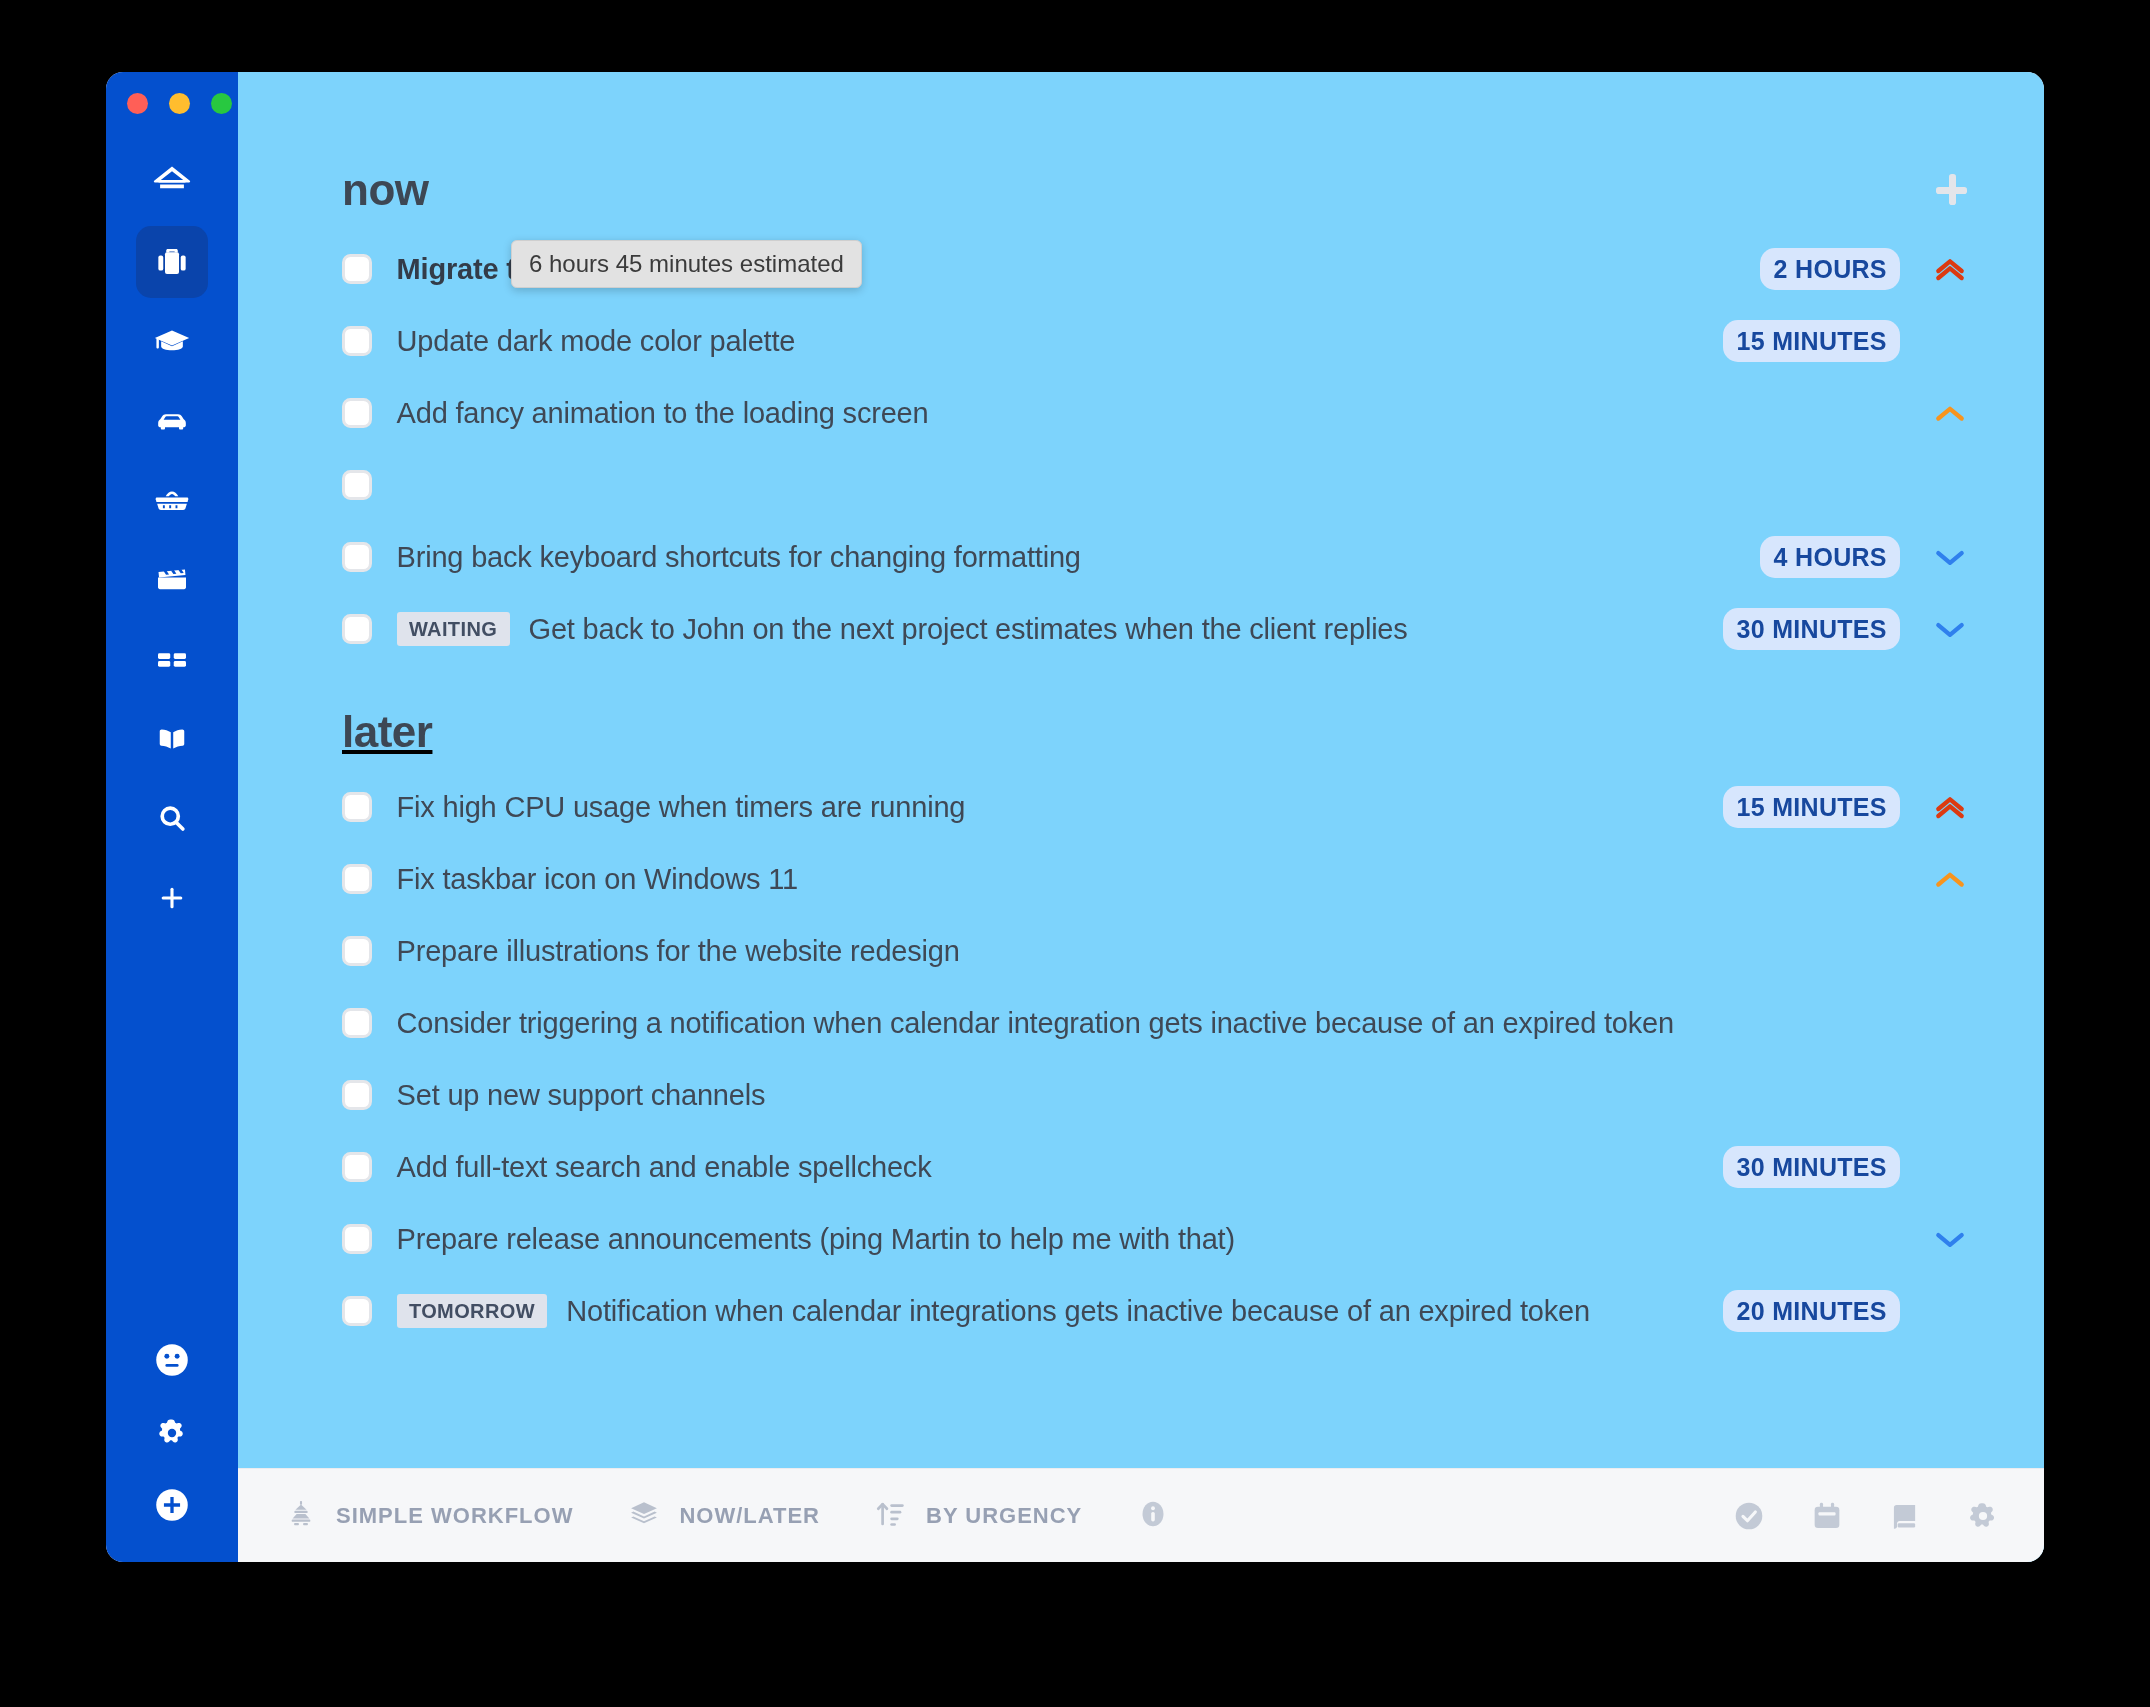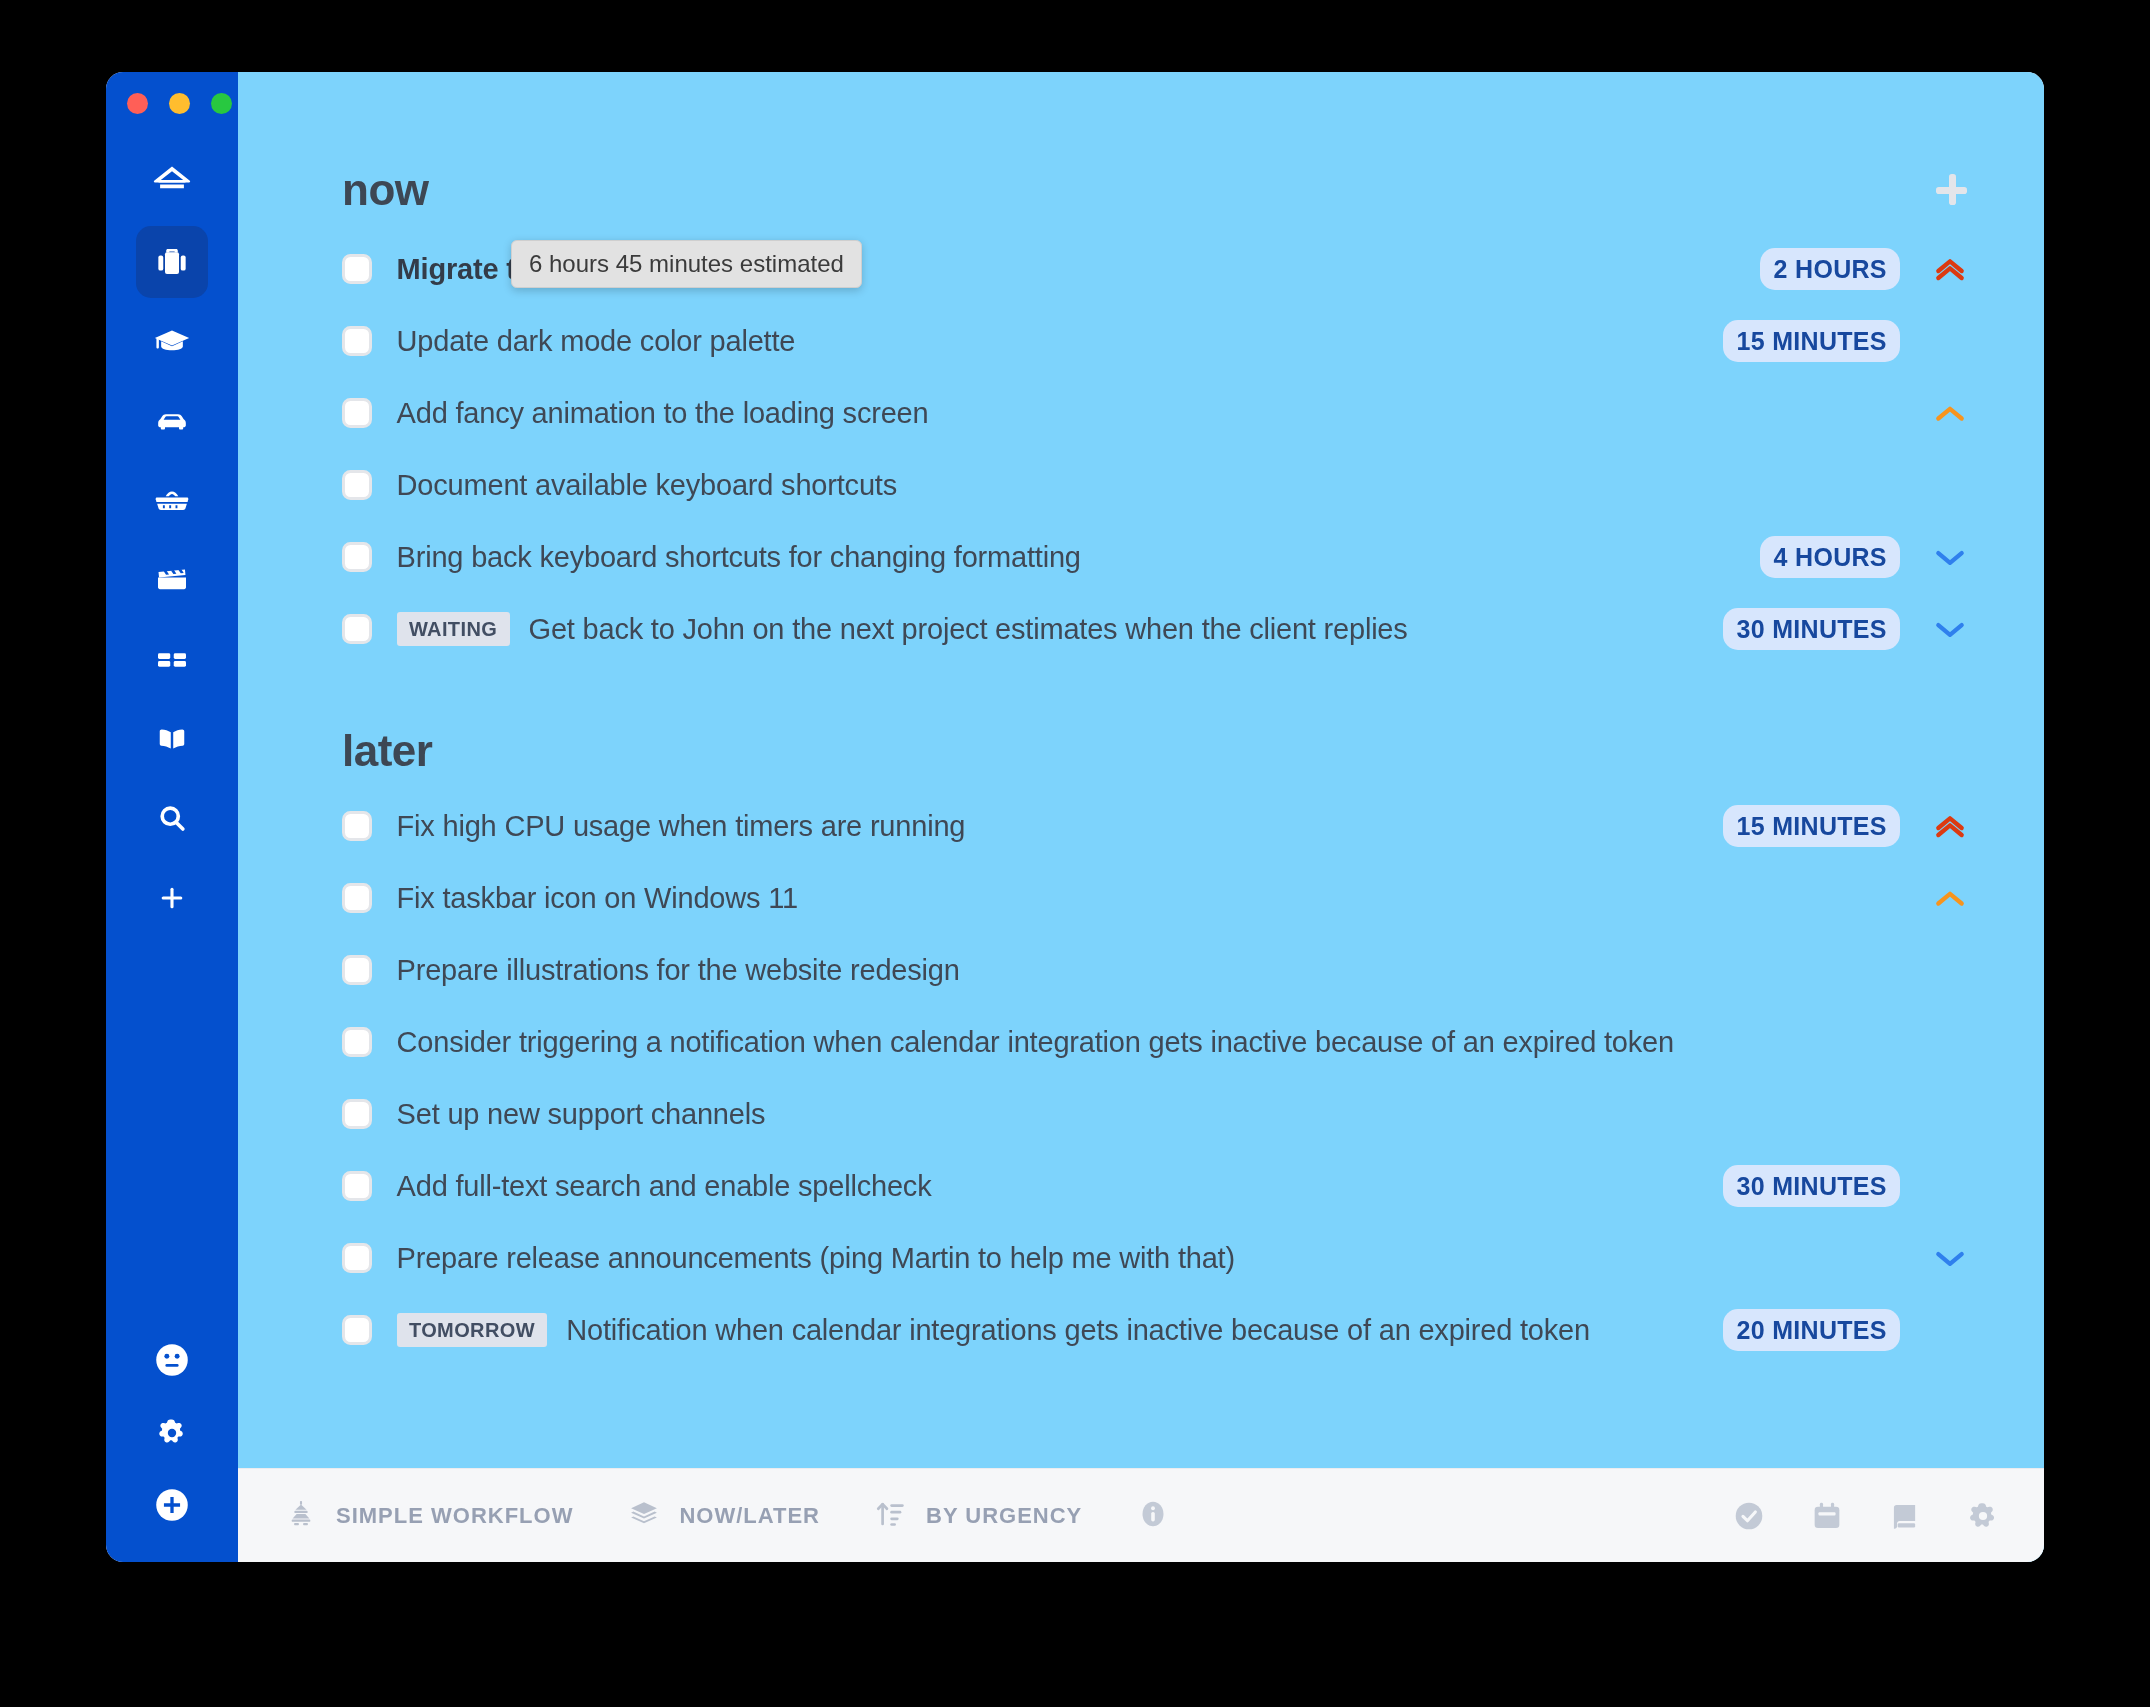--- a/index.html
+++ b/index.html
@@ -91,21 +91,21 @@
     padding: 0 66px 0 104px;
     overflow: hidden;
   }
 
   .section-head {
     display: flex;
     align-items: center;
     justify-content: space-between;
     margin-top: 91px;
   }
-  .section-head.later { margin-top: 64px; }
+  .section-head.later { margin-top: 45px; text-decoration: underline; }
 
   .section-title {
     font-size: 44px;
     font-weight: bold;
     color: #3d4754;
     letter-spacing: -0.5px;
     line-height: 1;
   }
 
   .add-btn {
@@ -405,21 +405,20 @@
           <div class="spacer"></div>
           <div class="urgency">
             <svg width="40" height="40" viewBox="0 0 24 24" fill="none" stroke="#f7941e" stroke-width="2.6" stroke-linecap="round" stroke-linejoin="round">
               <polyline points="5,15.3 12,9.5 19,15.3"></polyline>
             </svg>
           </div>
         </div>
 
         <div class="task-row">
           <div class="checkbox"></div>
-          <div class="task-label">Document available keyboard shortcuts</div>
           <div class="spacer"></div>
           <div class="urgency empty"></div>
         </div>
 
         <div class="task-row">
           <div class="checkbox"></div>
           <div class="task-label">Bring back keyboard shortcuts for changing formatting</div>
           <div class="spacer"></div>
           <div class="time-badge">4 HOURS</div>
           <div class="urgency">

